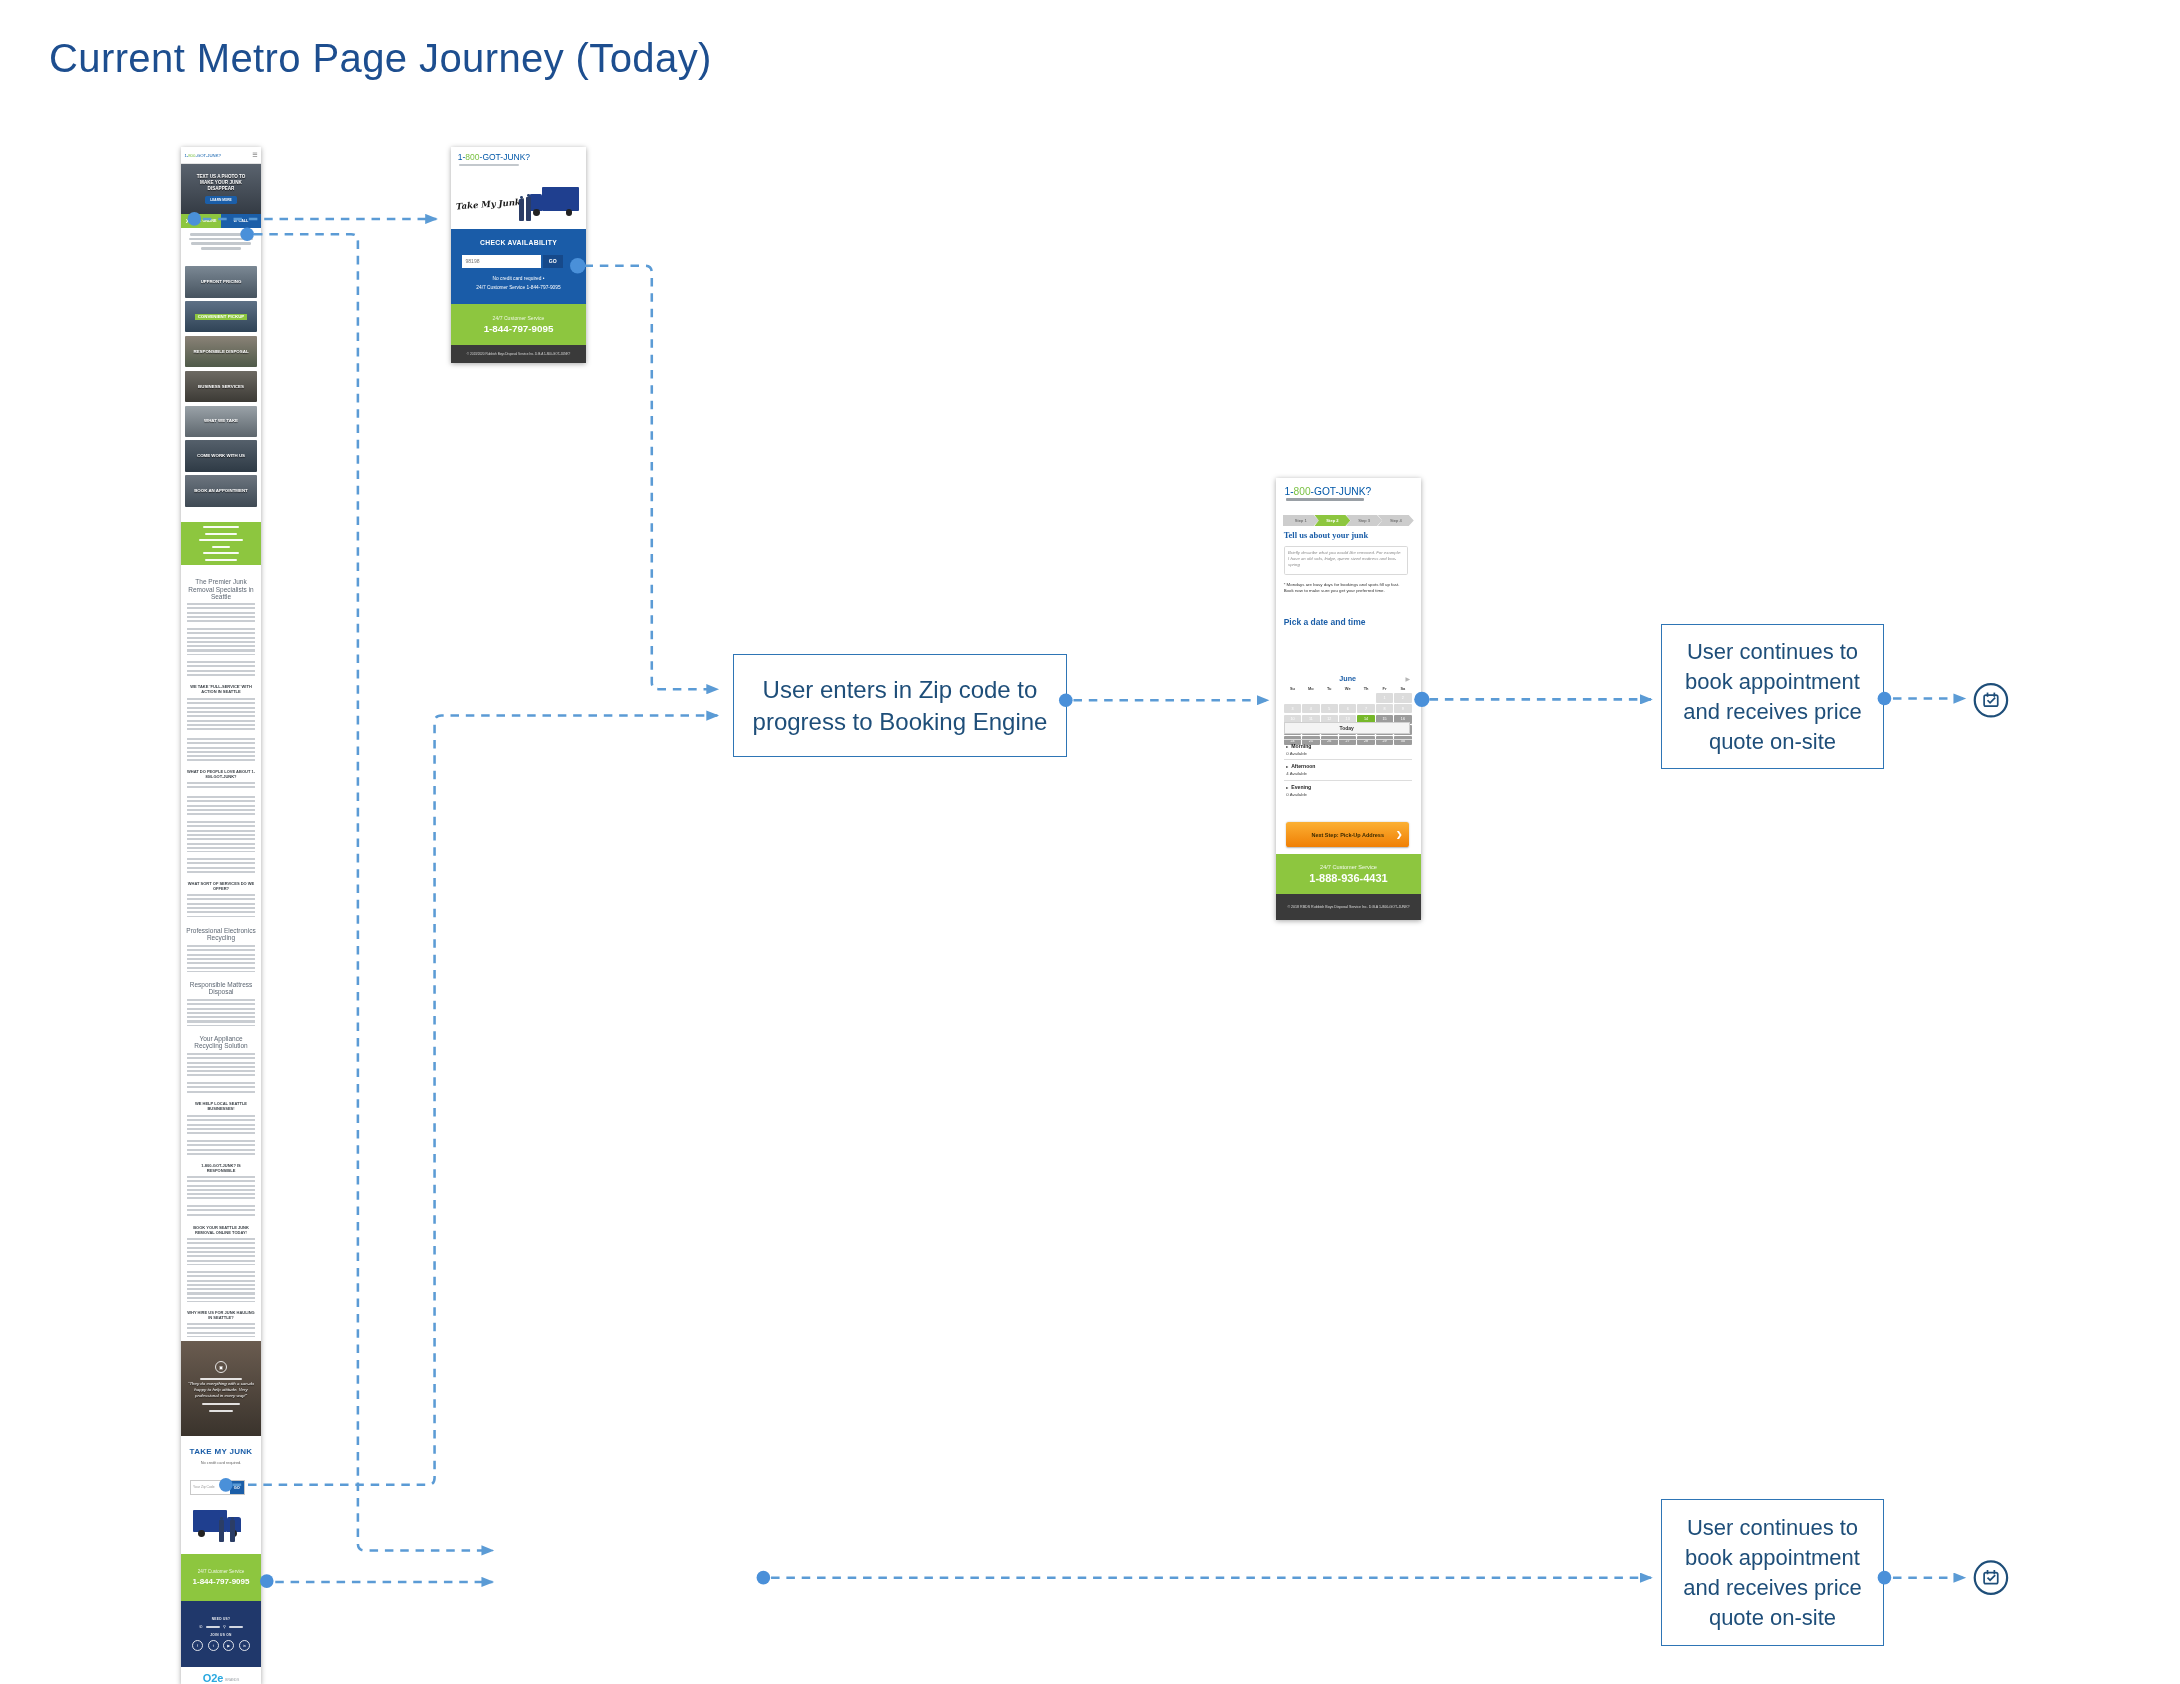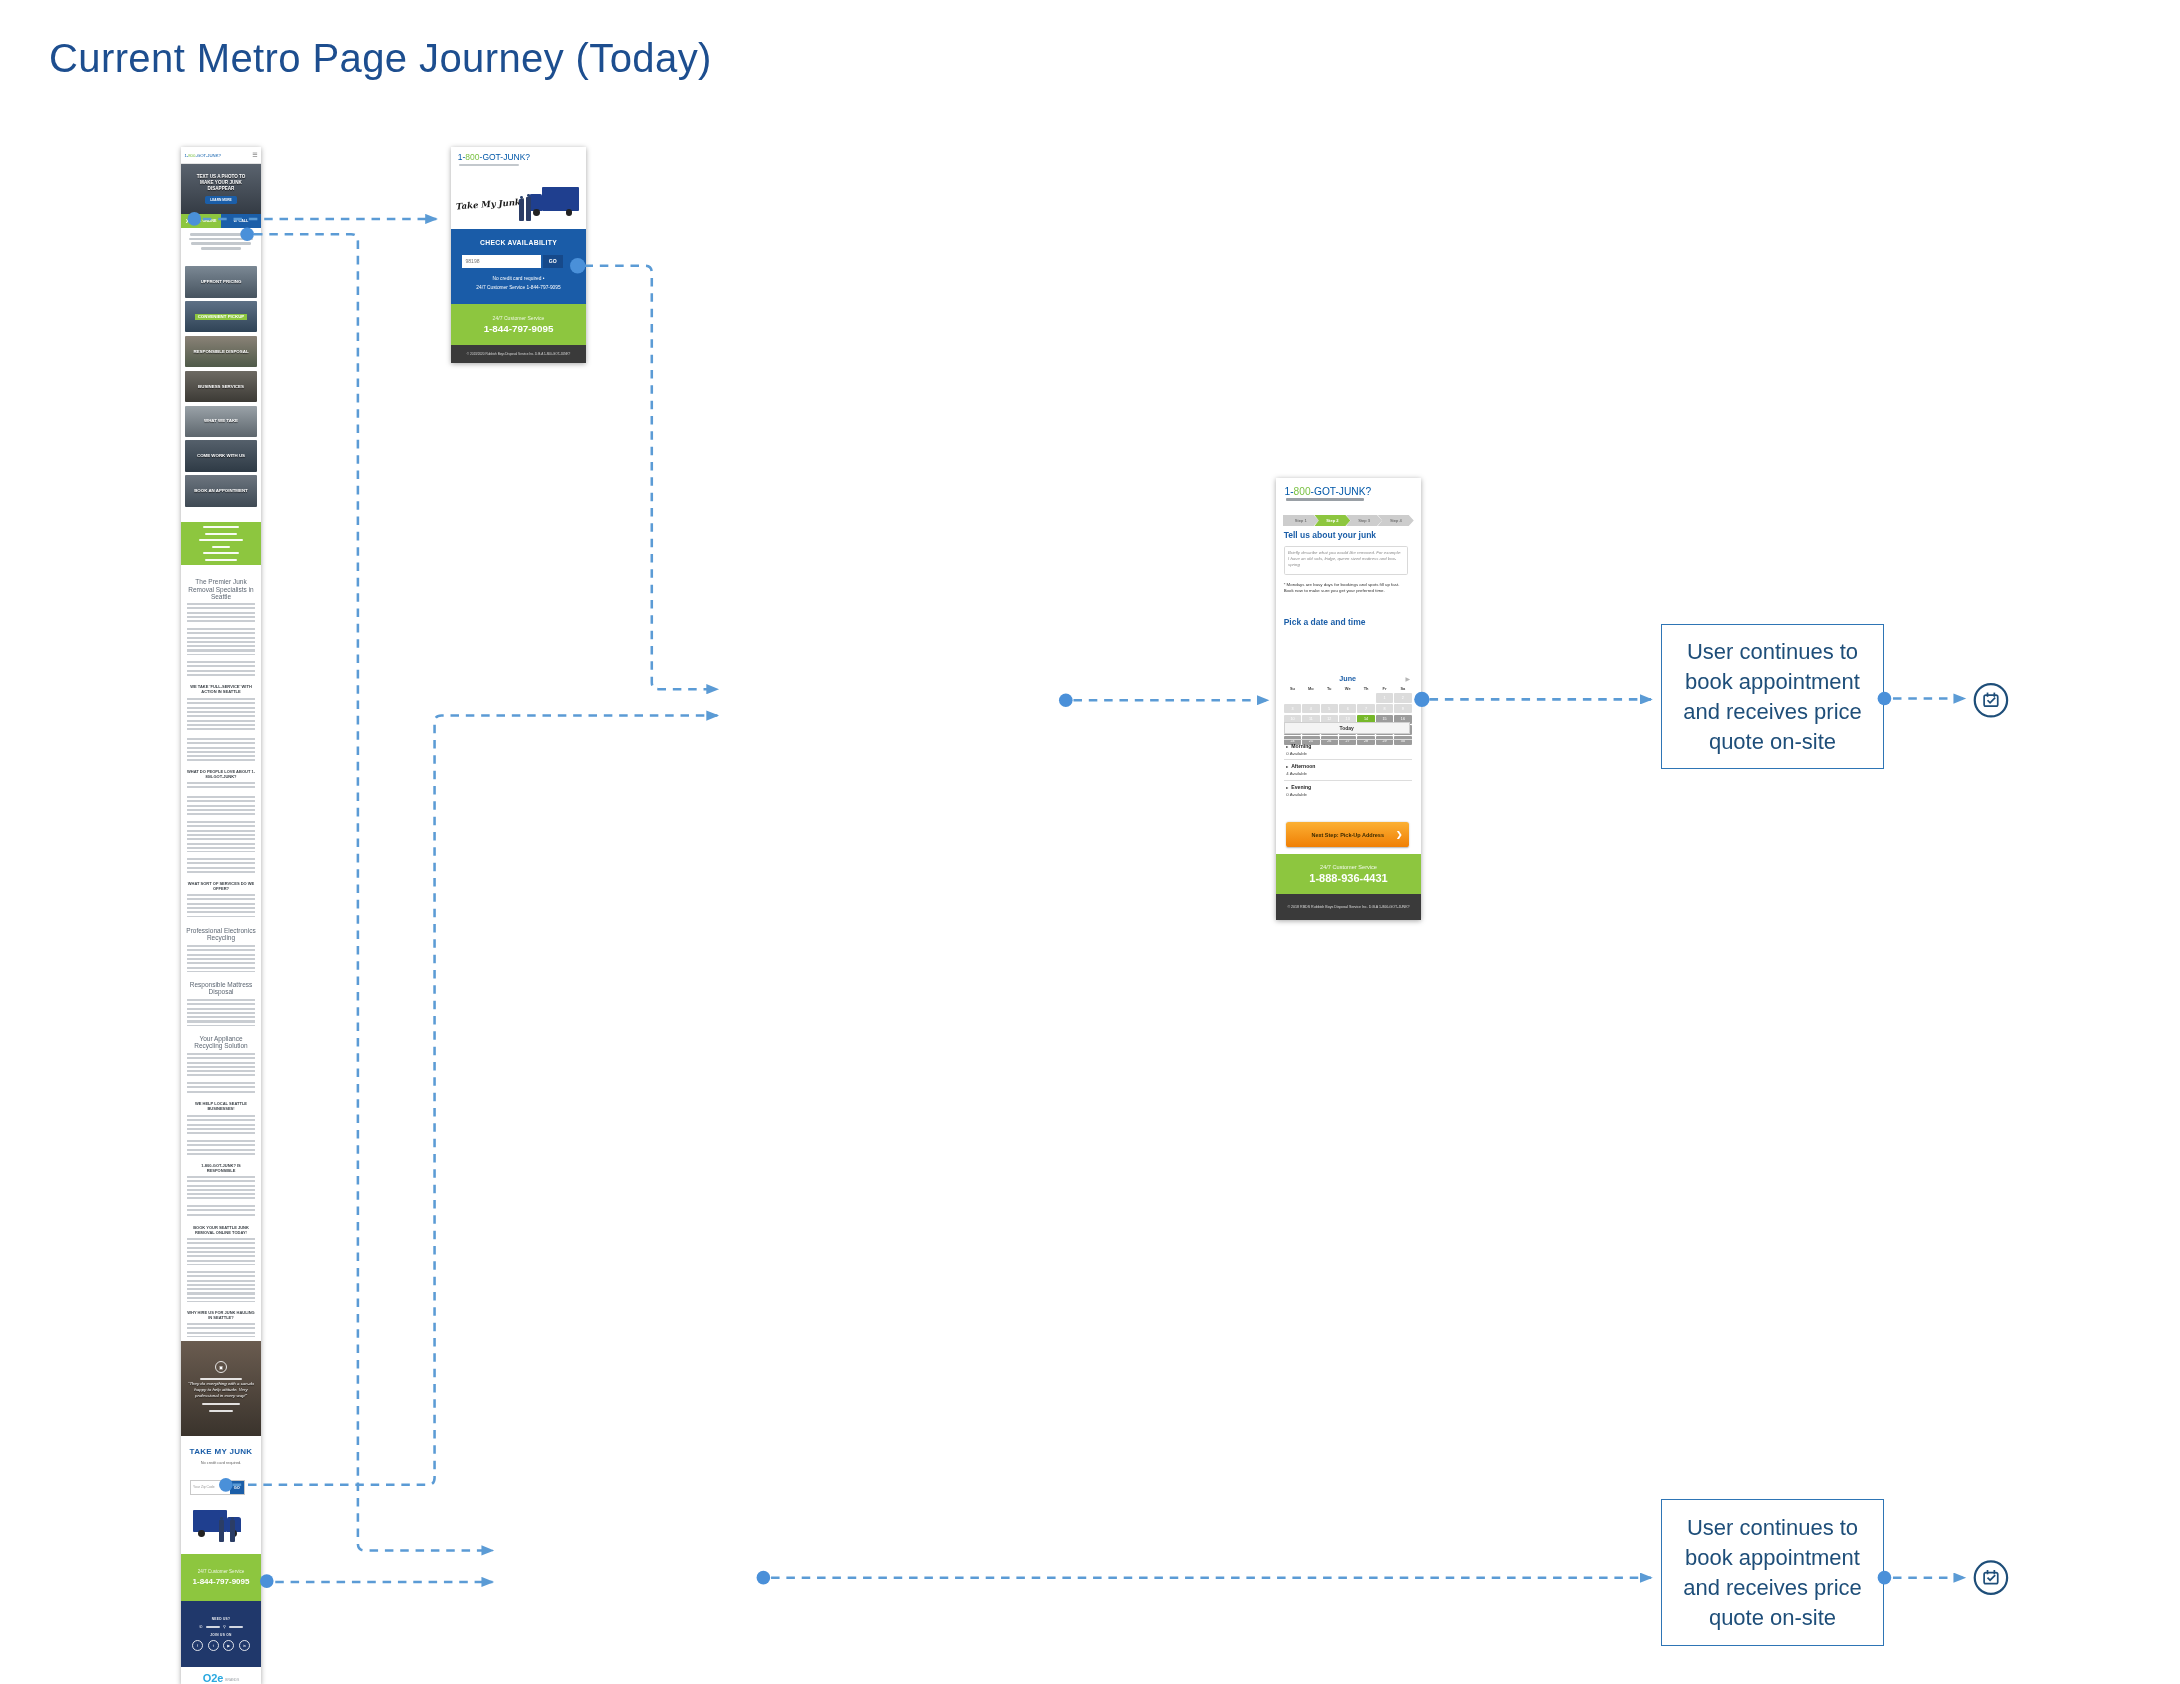--- a/index.html
+++ b/index.html
@@ -344,21 +344,21 @@
     <div class="b-logo">
       <div class="logo"><span>1-</span><span class="g">800</span><span>-GOT-JUNK?</span></div>
       <div class="b-tag"></div>
     </div>
     <div class="b-steps">
         <div class="step">Step 1</div>
         <div class="step active">Step 2</div>
         <div class="step">Step 3</div>
         <div class="step">Step 4</div>
       </div>
-    <div class="b-h" style="top:52px;">Tell us about your junk</div>
+    <div class="b-h" style="top:52px;font-family:Liberation Serif, serif;">Tell us about your junk</div>
     <div class="b-desc">Briefly describe what you would like removed. For example: I have an old sofa, fridge, queen sized mattress and box-spring</div>
     <div class="b-note">* Mondays are busy days for bookings and spots fill up fast. Book now to make sure you get your preferred time.</div>
     <div class="b-h" style="top:139px;">Pick a date and time</div>
     <div class="b-cal">
       <div class="cal-month">
         <span class="mn">June</span>
         <span class="nav">▶</span>
       </div>
       <div class="cal-days">
           <div>Su</div>
@@ -436,20 +436,24 @@
       <span>Next Step: Pick-Up Address</span>
       <span class="arr">❯</span>
     </div>
     <div class="b-green">
       <div class="l1">24/7 Customer Service</div>
       <div class="ph">1-888-936-4431</div>
     </div>
     <div class="b-footer">© 2018 RBDS Rubbish Boys Disposal Service Inc. D.B.A 1-800-GOT-JUNK?</div>
   </div>
 
+  <div id="box-zip" class="abs flowbox">
+      <div class="fline">User enters in Zip code to</div>
+      <div class="fline">progress to Booking Engine</div>
+    </div>
   <div id="box-cont-top" class="abs flowbox">
       <div class="fline">User continues to</div>
       <div class="fline">book appointment</div>
       <div class="fline">and receives price</div>
       <div class="fline">quote on-site</div>
     </div>
   <div id="box-cont-bot" class="abs flowbox">
       <div class="fline">User continues to</div>
       <div class="fline">book appointment</div>
       <div class="fline">and receives price</div>

